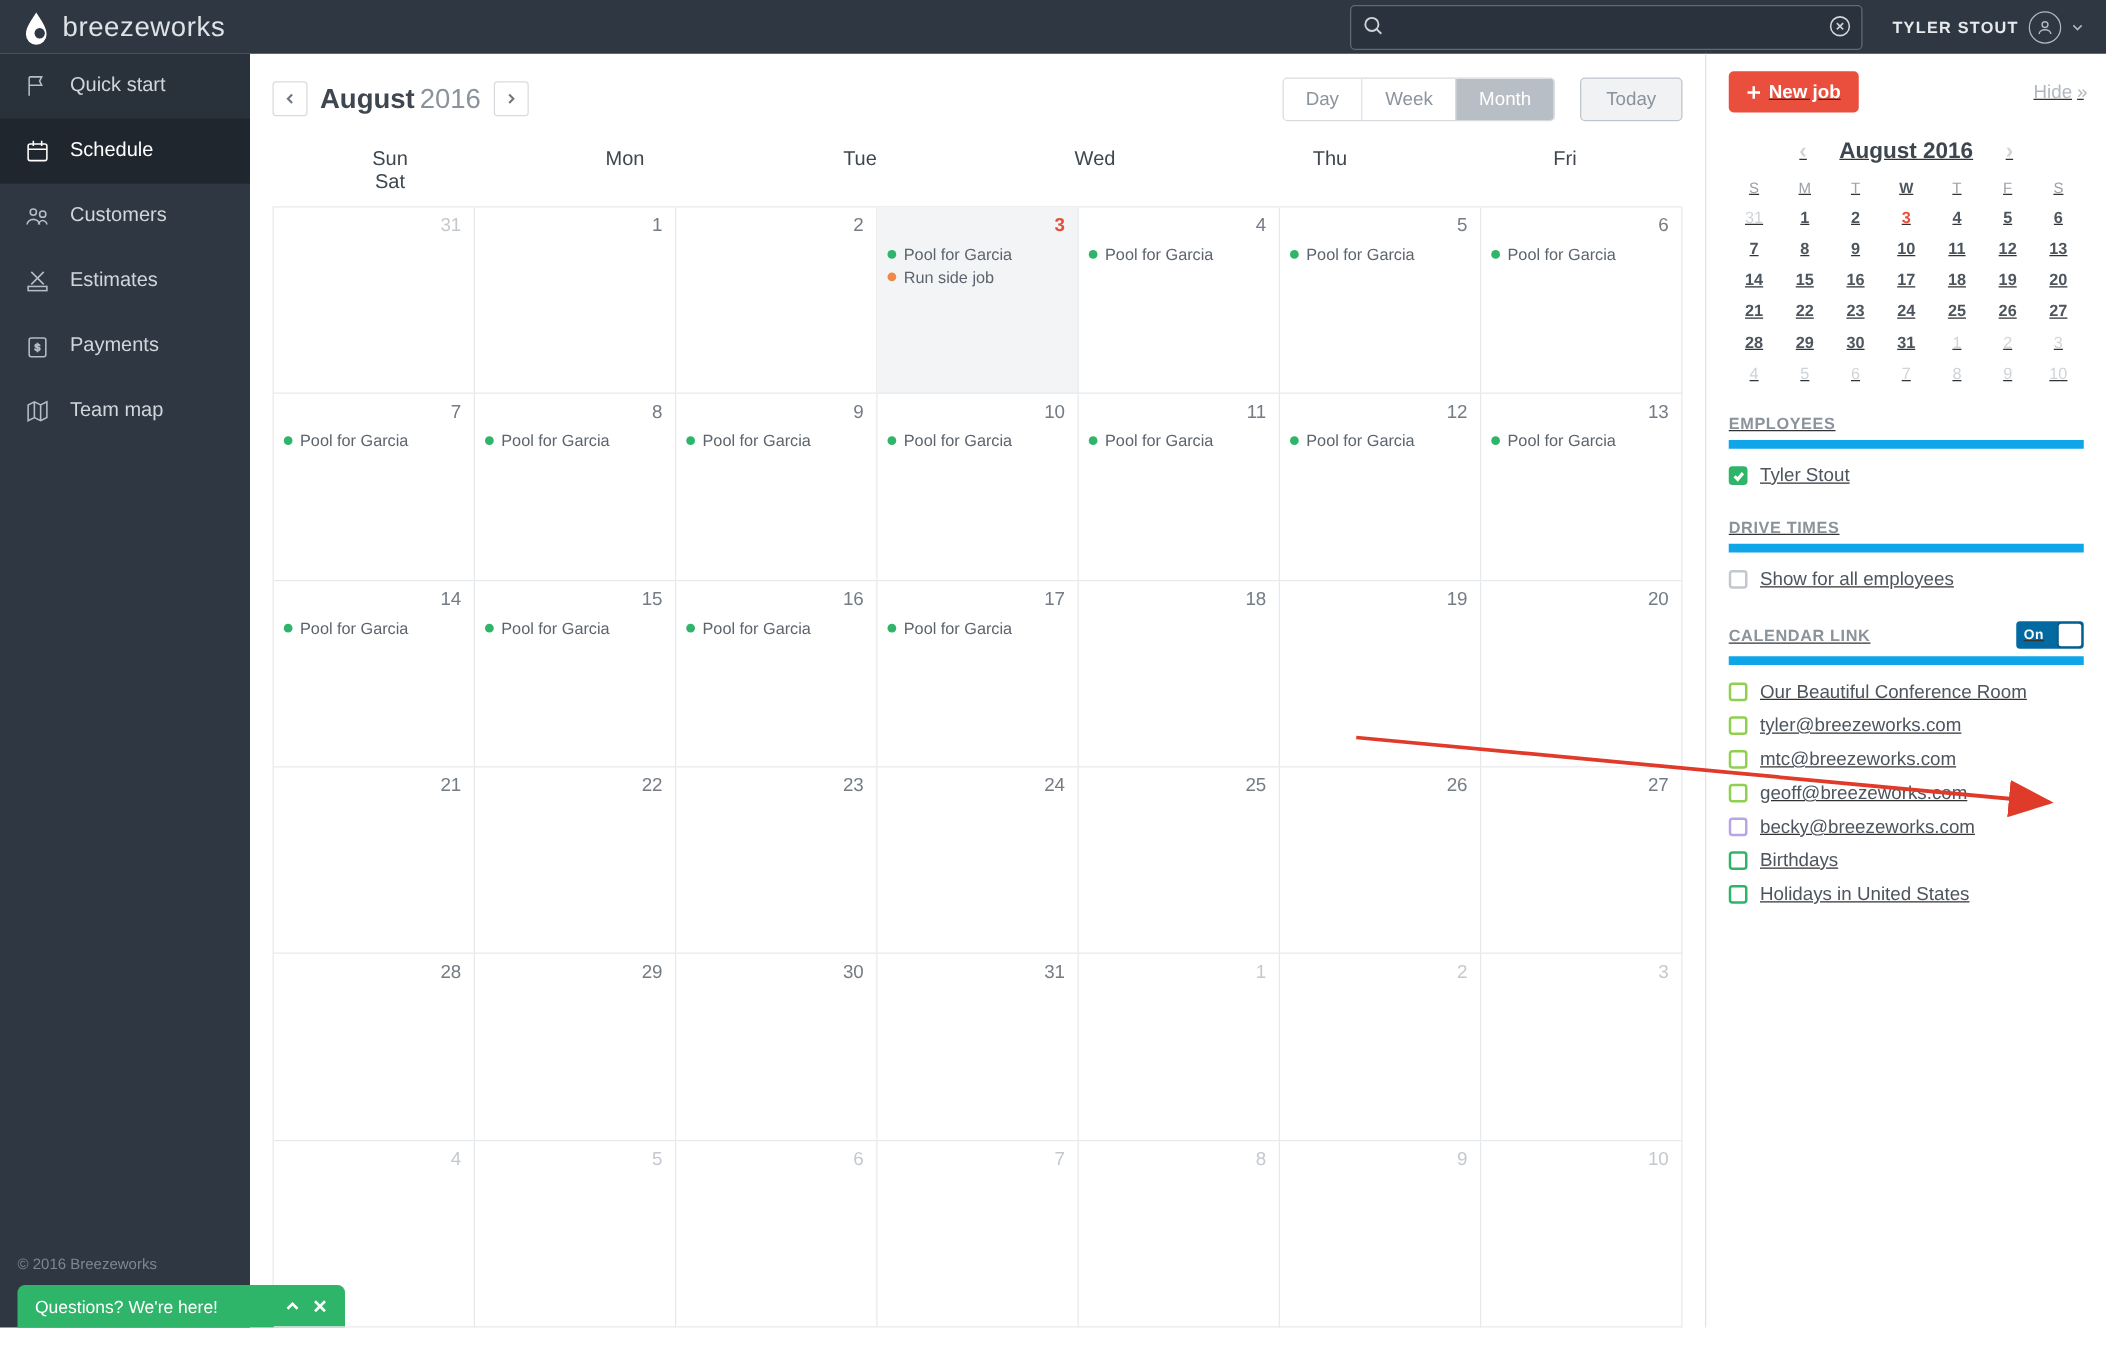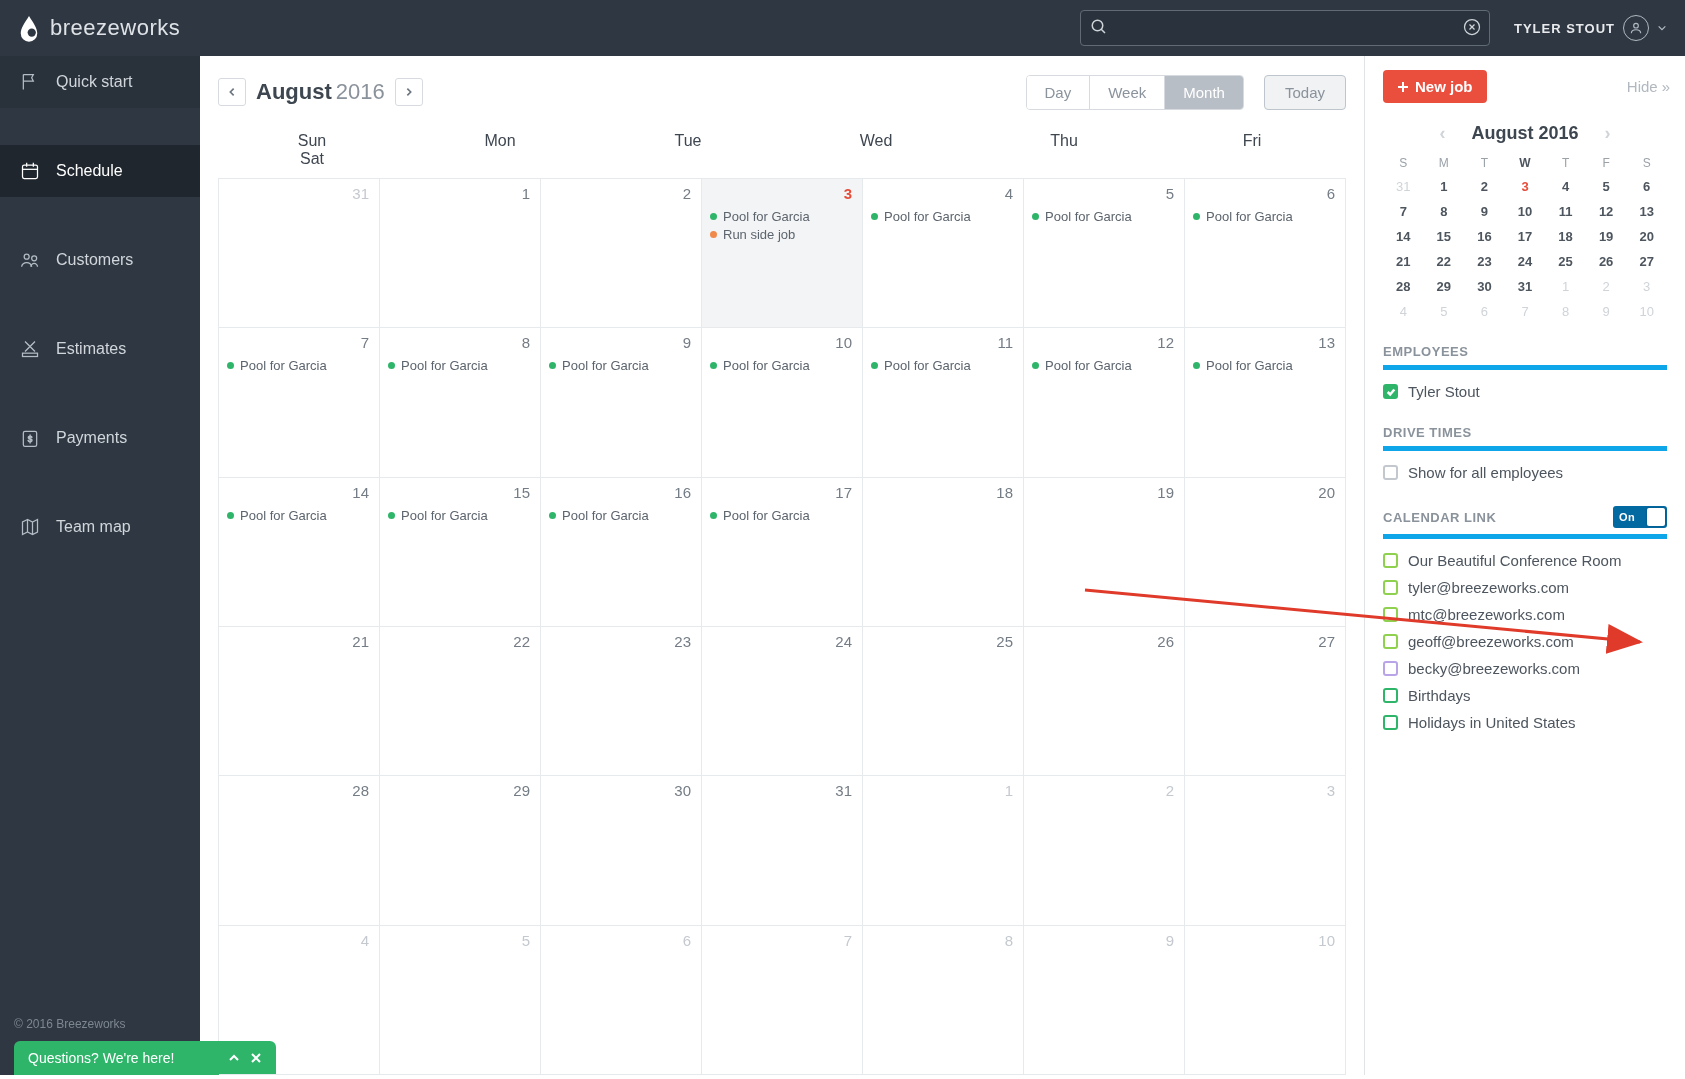--- a/index.html
+++ b/index.html
@@ -1,35 +1,35 @@
 <!DOCTYPE html>
 <html><head>
 <meta charset="utf-8">
 <style>
 * { box-sizing: border-box; margin: 0; padding: 0; }
 body { font-family: -apple-system, BlinkMacSystemFont, "Segoe UI", Helvetica, Arial, sans-serif; font-size: 14px; color: #333; background: #fff; width: 1685px; height: 1079px; overflow: hidden; position: relative; }
 
 
-.topbar { height: 56px; background: #2f3842; display: flex; align-items: center; padding: 0 18px; color: #fff; }
+.topbar { height: 43px; background: #2f3842; display: flex; align-items: center; padding: 0 18px; color: #fff; }
 .logo { display: flex; align-items: center; gap: 10px; font-size: 22px; letter-spacing: 0.5px; color: #dfe3e7; }
 .logo-drop { width: 22px; height: 28px; }
 .topbar-spacer { flex: 1; }
 .search-wrap { position: relative; width: 410px; margin-right: 24px; }
 .search-input { width: 100%; height: 36px; background: #2a333d; border: 1px solid #606a75; border-radius: 4px; padding: 0 38px 0 38px; color: #eee; font-size: 15px; }
 .search-input::placeholder { color: #9aa3ad; }
 .search-icon-left { position: absolute; left: 10px; top: 8px; width: 18px; height: 18px; stroke: #cfd4d9; }
 .search-clear { position: absolute; right: 8px; top: 7px; width: 20px; height: 20px; cursor: pointer; }
 .user-menu { display: flex; align-items: center; gap: 8px; font-size: 13px; font-weight: 700; letter-spacing: 1px; color: #e8eaed; cursor: pointer; }
 .user-avatar-ring { width: 26px; height: 26px; border: 1.5px solid #b0b8c0; border-radius: 50%; display: flex; align-items: center; justify-content: center; }
 .user-avatar-ring svg { width: 14px; height: 14px; stroke: #b0b8c0; }
 .caret { width: 10px; height: 10px; }
 
 
 .shell { display: flex; height: calc(1079px - 60px); }
-.sidebar { width: 200px; background: #2f3842; color: #d1d6db; display: flex; flex-direction: column; position: relative; gap: 37px; }
+.sidebar { width: 200px; background: #2f3842; color: #d1d6db; display: flex; flex-direction: column; position: relative; }
 .nav-item { display: flex; align-items: center; gap: 16px; padding: 16px 20px; color: #d1d6db; cursor: pointer; font-size: 16px; }
 .nav-item.darker { background: #29313b; }
 .nav-item.active { background: #1f262e; color: #fff; }
 .nav-icon { width: 20px; height: 20px; stroke: #b4bcc5; fill: none; stroke-width: 1.5; }
 .nav-item.active .nav-icon { stroke: #fff; }
 .sidebar-footer { position: absolute; bottom: 44px; left: 14px; font-size: 12px; color: #7d8791; }
 .help-bubble { position: absolute; bottom: 0; left: 14px; right: -70px; width: 262px; height: 32px; background: #2fb56a; color: #fff; border-radius: 6px 6px 0 0; display: flex; align-items: center; padding: 17px 14px; font-size: 14px; justify-content: space-between; }
 .help-bubble .ctrls { display: flex; gap: 10px; }
 
 
@@ -53,37 +53,37 @@
 .cell { border-right: 1px solid #e7eaed; border-bottom: 1px solid #e7eaed; position: relative; padding: 6px 8px; overflow: hidden; }
 .cell .daynum { position: absolute; right: 10px; top: 6px; font-size: 15px; color: #747c85; }
 .cell.other .daynum { color: #c4c9cf; }
 .cell.today { background: #f3f4f5; }
 .cell.today .daynum { color: #e54d3a; font-weight: 700; }
 .events { margin-top: 24px; display: flex; flex-direction: column; gap: 3px; }
 .event { display: flex; align-items: center; gap: 6px; font-size: 13px; color: #5c646d; white-space: nowrap; }
 .dot { width: 7px; height: 7px; border-radius: 50%; flex: 0 0 auto; }
 
 
-.rpanel { width: 320px; padding: 14px 18px; overflow: hidden; display: flex; flex-direction: column; gap: 20px; }
+.rpanel { width: 320px; padding: 14px 18px; overflow: hidden; display: flex; flex-direction: column; gap: 20px; text-decoration: underline; }
 .rp-top { display: flex; align-items: center; justify-content: space-between; }
 .new-job { background: #ea4e3d; color: #fff; border: none; border-radius: 4px; padding: 8px 14px; font-size: 15px; font-weight: 600; display: flex; align-items: center; gap: 6px; cursor: pointer; }
 .hide-link { color: #b1b8bf; font-size: 15px; cursor: pointer; display: flex; align-items: center; gap: 4px; }
 
 .mini-cal { }
 .mini-head { display: flex; align-items: center; justify-content: center; gap: 20px; font-size: 18px; font-weight: 600; color: #3e4650; }
 .mini-head .mnav { color: #cfd4d9; cursor: pointer; padding: 0 6px; }
 .mini-grid { display: grid; grid-template-columns: repeat(7,1fr); text-align: center; margin-top: 8px; }
 .mini-grid .mdh { font-size: 12px; color: #9aa1a9; padding: 4px 0; }
 .mini-grid .mdh.bold { font-weight: 700; color: #4d555e; }
 .mcell { font-size: 13px; padding: 5px 0; color: #4d555e; cursor: pointer; }
 .mcell.other { color: #cfd4d9; }
 .mcell.today { color: #e54d3a; font-weight: 700; }
 .mcell.bold { font-weight: 700; }
 
-.section-h { font-size: 13px; font-weight: 700; letter-spacing: 0.5px; color: #8a929b; border-bottom: 5px solid #0ea5e9; padding-bottom: 6px; margin-bottom: 8px; display: flex; align-items: center; justify-content: space-between; }
+.section-h { font-size: 13px; font-weight: 700; letter-spacing: 0.5px; color: #8a929b; border-bottom: 7px solid #0ea5e9; padding-bottom: 6px; margin-bottom: 8px; display: flex; align-items: center; justify-content: space-between; }
 .emp-row, .link-row { display: flex; align-items: center; gap: 10px; font-size: 15px; color: #4d555e; padding: 5px 0; cursor: pointer; }
 .chk { width: 15px; height: 15px; border-radius: 3px; border: 2px solid; display: inline-flex; align-items: center; justify-content: center; flex: 0 0 auto; }
 .chk.checked { color: #fff; }
 .chk svg { width: 10px; height: 10px; stroke: #fff; stroke-width: 3; fill: none; }
 .toggle { display: flex; align-items: center; }
 .toggle-track { width: 54px; height: 22px; border-radius: 3px; background: #0369a1; position: relative; display: flex; align-items: center; padding: 0 6px; color: #fff; font-size: 11px; font-weight: 700; }
 .toggle-thumb { position: absolute; right: 2px; top: 2px; width: 18px; height: 18px; background: #fff; border-radius: 2px; box-shadow: 0 0 2px rgba(0,0,0,0.3); }
 
 
 .arrow-overlay { position: absolute; pointer-events: none; }

